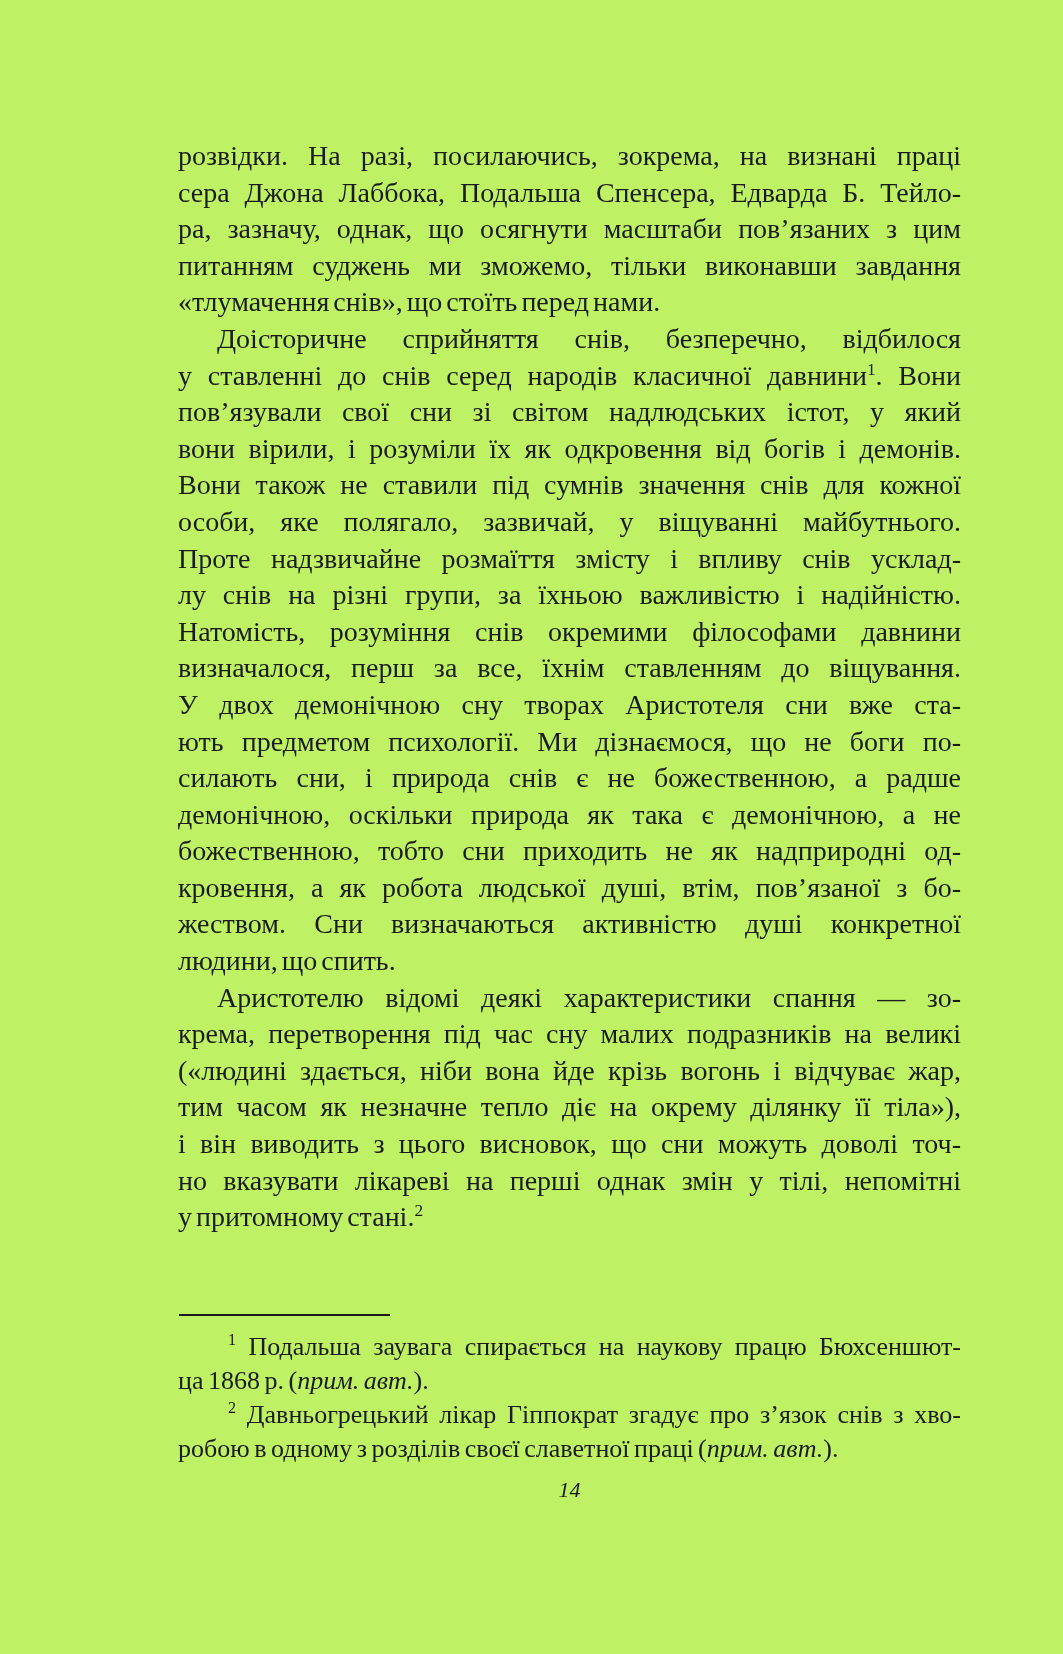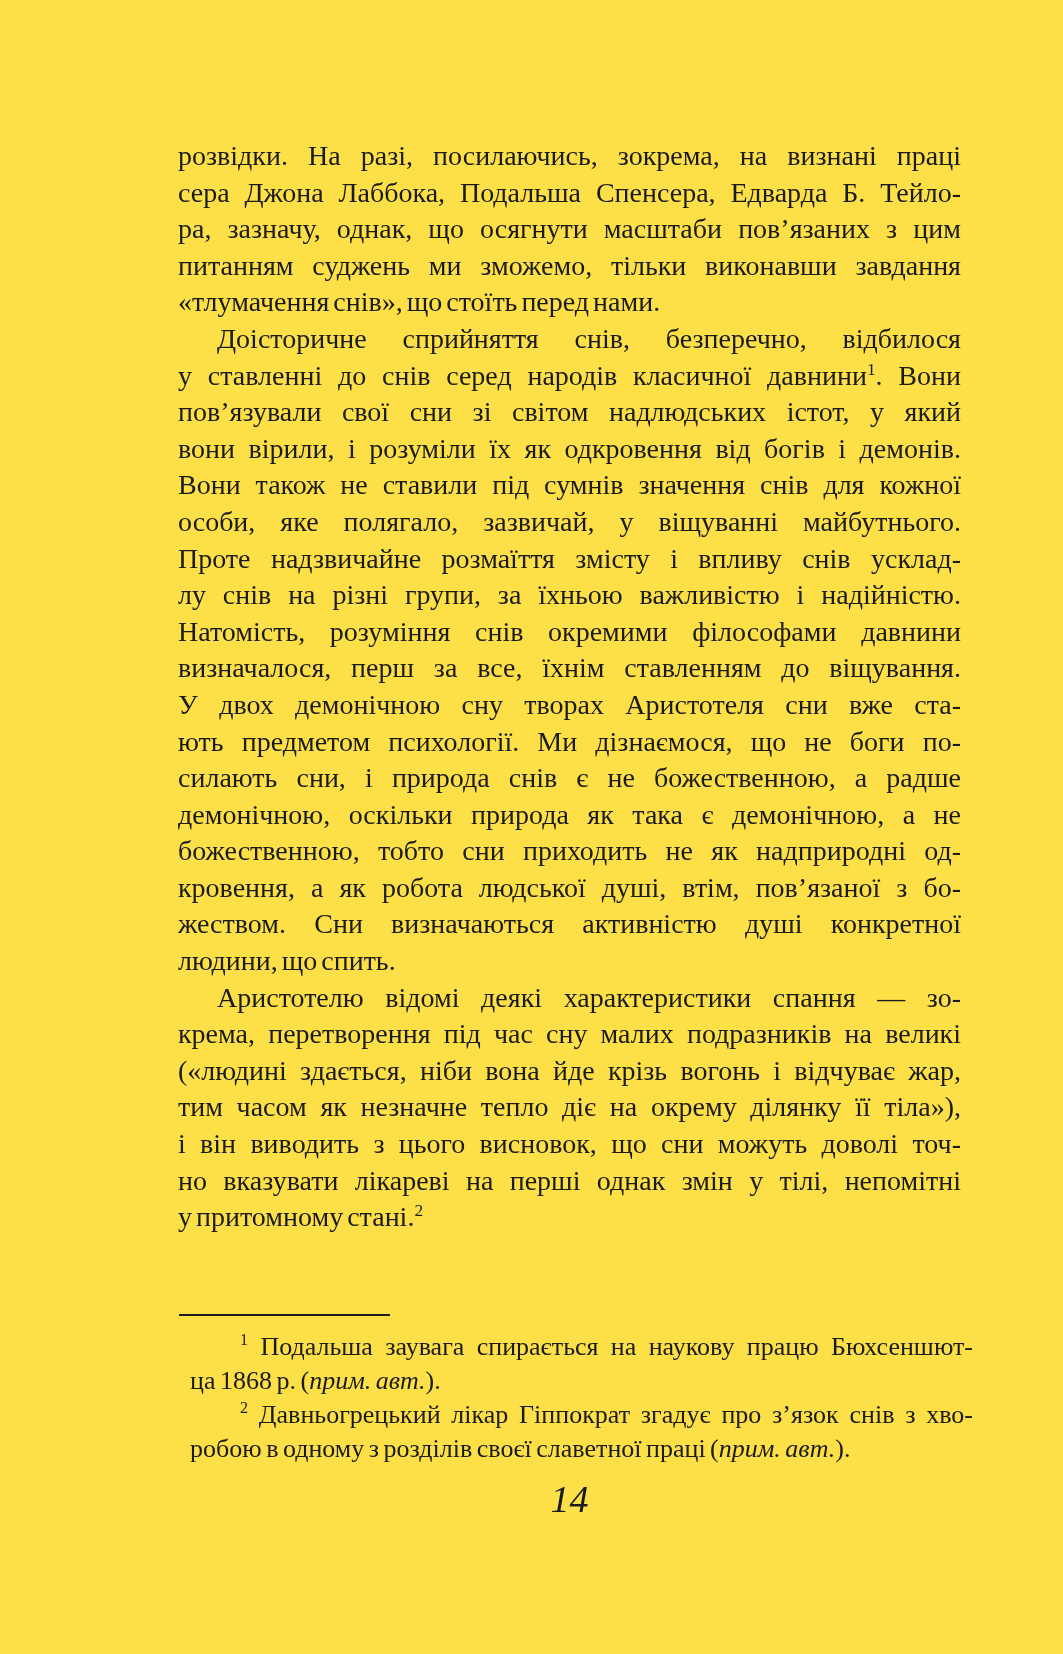--- a/index.html
+++ b/index.html
@@ -1,20 +1,20 @@
 <!DOCTYPE html>
 <html><head>
 <meta charset="utf-8">
 <style>
   html, body { margin: 0; padding: 0; background: #ffffff; }
   .page {
     position: relative;
     width: 1063px;
     height: 1654px;
-    background: #fde047;
+    background: #bef264;
     font-family: "Liberation Serif", "DejaVu Serif", serif;
     color: #1b1b1b;
     overflow: hidden;
   }
   .body-text {
     position: absolute;
     left: 178px;
     top: 138px;
     width: 783px;
     font-size: 28px;
@@ -37,37 +37,37 @@
   .fn-rule {
     position: absolute;
     left: 179px;
     top: 1314px;
     width: 211px;
     height: 0;
     border-top: 2px solid #1b1b1b;
   }
   .footnotes {
     position: absolute;
-    left: 190px;
+    left: 178px;
     top: 1330px;
     width: 783px;
     font-size: 26px;
     line-height: 34px;
     word-spacing: -2px;
   }
   .footnotes .line { max-height: 34px; }
   .footnotes .line.ind { text-indent: 50px; }
   .page-number {
     position: absolute;
     left: 178px;
     top: 1477px;
     width: 783px;
     text-align: center;
     font-style: italic;
-    font-size: 38px;
+    font-size: 22px;
   }
 </style>
 </head>
 <body>
 
 <div class="page">
   <div class="body-text" id="body-text">
       <div class="line">розвідки. На разі, посилаючись, зокрема, на визнані праці</div>
       <div class="line">сера Джона Лаббока, Подальша Спенсера, Едварда Б. Тейло-</div>
       <div class="line">ра, зазначу, однак, що осягнути масштаби пов’язаних з цим</div>

